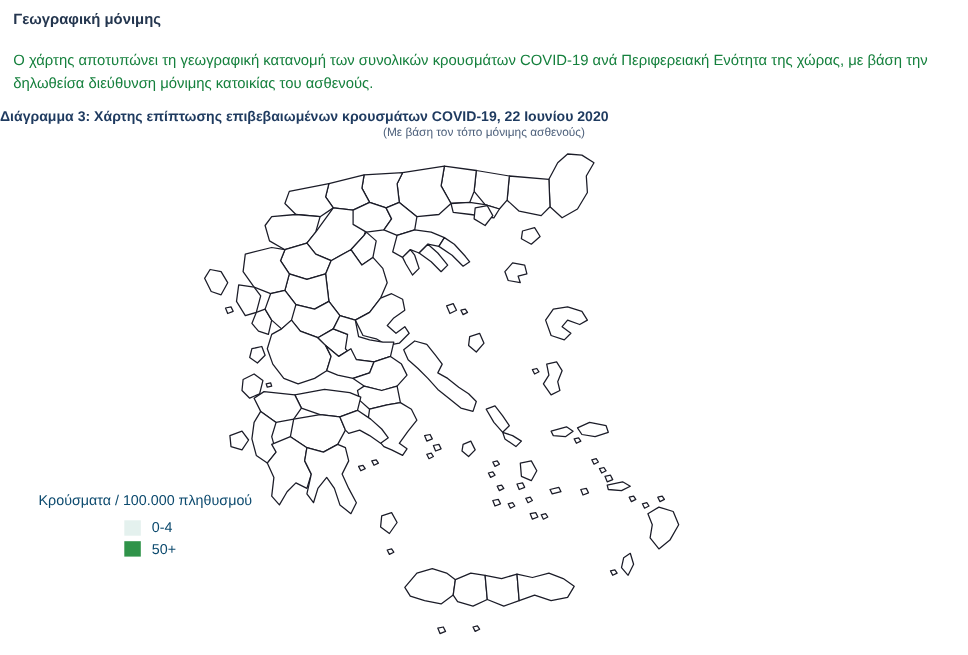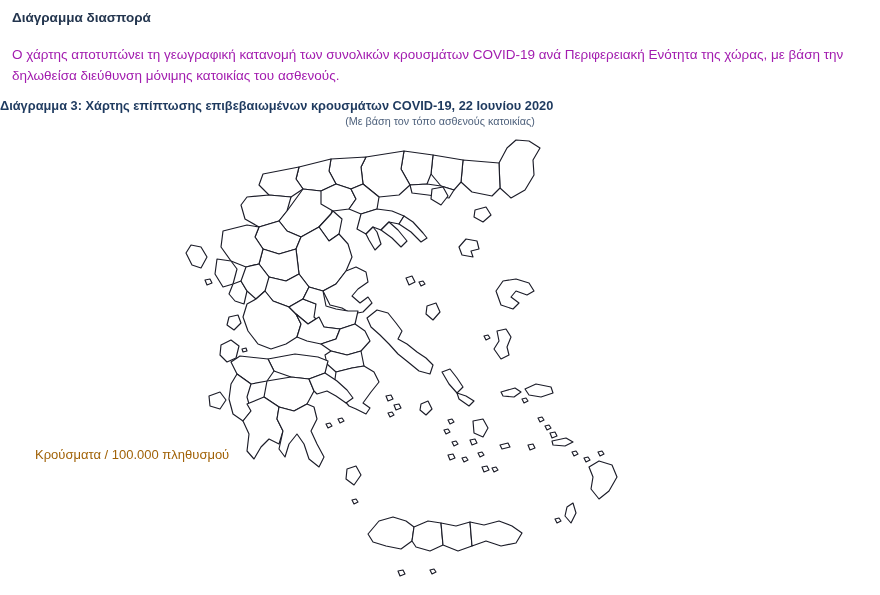--- a/index.html
+++ b/index.html
@@ -6,48 +6,48 @@
   body{
     width:880px;height:595px;position:relative;background:#ffffff;
     font-family:"Liberation Sans","DejaVu Sans",sans-serif;overflow:hidden;
   }
   .page-heading{
     position:absolute;left:12px;top:10px;width:860px;
     font-size:13.5px;font-weight:bold;color:#24364f;
   }
   .page-paragraph{
     position:absolute;left:12px;top:45px;width:858px;
-    font-size:13.5px;line-height:1.55;color:#a21caf;
+    font-size:13.5px;line-height:1.55;color:#15803d;
   }
   .figure-title{
     position:absolute;left:0;top:98px;width:880px;
     font-size:12.8px;font-weight:bold;color:#1e3a5f;
   }
   .figure-subtitle{
     position:absolute;left:0;top:115px;width:880px;text-align:center;
     font-size:10.8px;color:#4e617c;
   }
   .map-wrap{position:absolute;left:0;top:0;width:880px;height:595px;}
   .map-wrap svg{position:absolute;left:0;top:0;}
   .map-wrap path{stroke:#1b1c28;stroke-width:1.15;stroke-linejoin:round;fill:#ffffff;}
   .legend{
-    position:absolute;left:35px;top:447px;color:#a16207;font-size:13px;
+    position:absolute;left:35px;top:447px;color:#0c4a6e;font-size:13px;
   }
   .legend-title{white-space:nowrap;margin-bottom:8px;}
   .legend-row{display:flex;align-items:center;height:19.5px;padding-left:78px;}
   .legend-swatch{width:15px;height:14px;margin-right:10px;flex:0 0 auto;}
   .legend-label{white-space:nowrap;}
 </style>
 </head>
 <body>
 
-<div class="page-heading">Διάγραμμα διασπορά</div>
+<div class="page-heading">Γεωγραφική μόνιμης</div>
 <div class="page-paragraph">Ο χάρτης αποτυπώνει τη γεωγραφική κατανομή των συνολικών κρουσμάτων COVID-19 ανά Περιφερειακή Ενότητα της χώρας, με βάση την δηλωθείσα διεύθυνση μόνιμης κατοικίας του ασθενούς.</div>
 <div class="figure-title">Διάγραμμα 3: Χάρτης επίπτωσης επιβεβαιωμένων κρουσμάτων COVID-19, 22 Ιουνίου 2020</div>
-<div class="figure-subtitle">(Με βάση τον τόπο ασθενούς κατοικίας)</div>
+<div class="figure-subtitle">(Με βάση τον τόπο μόνιμης ασθενούς)</div>
 
 <div class="map-wrap">
 <svg width="880" height="595" viewBox="0 0 880 595">
 
   <path d="M499,163 L507,148 L516,140 L529,141 L540,148 L533,160 L534,175 L525,190 L511,198 L500,188 Z" fill="#5fb98c"></path>
   <path d="M463,160 L499,163 L500,188 L492,196 L472,192 L461,182 Z" fill="#5fb98c"></path>
   <path d="M433,155 L463,160 L461,182 L454,190 L441,186 L431,174 Z" fill="#2f9349"></path>
   <path d="M404,151 L433,155 L431,174 L427,184 L410,185 L401,169 Z" fill="#5fb98c"></path>
   <path d="M410,185 L427,184 L441,186 L454,190 L449,198 L428,195 L412,193 Z" fill="#5fb98c"></path>
   <path d="M432,189 L443,187 L448,196 L441,205 L431,199 Z" fill="#e4f1ee"></path>
@@ -119,13 +119,21 @@
   <path d="M589,467 L599,461 L612,465 L617,477 L609,491 L599,499 L591,489 L593,477 Z" fill="#e4f1ee"></path>
   <path d="M567,507 L573,503 L576,513 L571,523 L565,516 Z" fill="#e4f1ee"></path>
   <path d="M552,441 L566,438 L573,442 L565,446 L553,445 Z" fill="#e4f1ee"></path>
 
   <path d="M205,280 l5,-1 2,4 -5,2 Z M242,349 l4,-1 1,3 -4,1 Z M386,396 l5,-1 2,4 -5,2 Z M394,405 l5,-1 2,4 -5,2 Z M388,413 l4,-1 2,3 -4,2 Z M338,419 l4,-1 2,3 -4,2 Z M326,424 l4,-1 2,3 -4,2 Z M419,282 l4,-1 2,3 -4,2 Z M484,336 l4,-1 2,3 -4,2 Z M522,399 l4,-1 2,3 -4,2 Z M448,420 l4,-1 2,3 -4,2 Z M444,430 l4,-1 2,3 -4,2 Z M452,442 l4,-1 2,3 -4,2 Z M448,455 l5,-1 2,4 -5,2 Z M462,458 l4,-1 2,3 -4,2 Z M470,440 l5,-1 2,4 -5,2 Z M478,453 l4,-1 2,3 -4,2 Z M482,467 l5,-1 2,4 -5,2 Z M492,468 l4,-1 2,3 -4,2 Z M500,445 l8,-2 2,4 -8,2 Z M538,418 l4,-1 2,3 -4,2 Z M545,426 l4,-1 2,3 -4,2 Z M550,433 l5,-1 2,4 -5,2 Z M528,445 l5,-1 2,4 -5,2 Z M572,452 l4,-1 2,3 -4,2 Z M584,458 l4,-1 2,3 -4,2 Z M598,452 l4,-1 2,3 -4,2 Z M555,519 l4,-1 2,3 -4,2 Z M352,500 l4,-1 2,3 -4,2 Z M398,571 l5,-1 2,4 -5,2 Z M430,570 l4,-1 2,3 -4,2 Z" fill="#e4f1ee"></path>
 </svg>
 </div>
 
 <div class="legend">
   <div class="legend-title">Κρούσματα / 100.000 πληθυσμού</div>
+  <div class="legend-row">
+    <span class="legend-swatch" style="background: rgb(228, 241, 238);"></span>
+    <span class="legend-label">0-4</span>
+  </div>
+  <div class="legend-row">
+    <span class="legend-swatch" style="background: rgb(47, 147, 73);"></span>
+    <span class="legend-label">50+</span>
+  </div>
 </div>
 
 </body></html>

